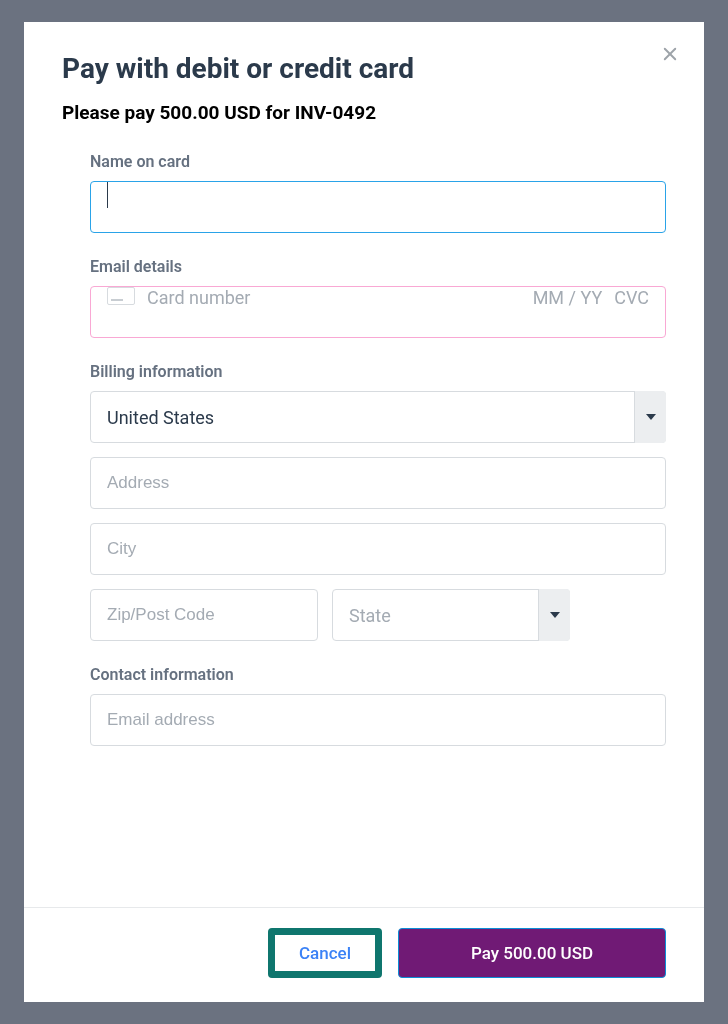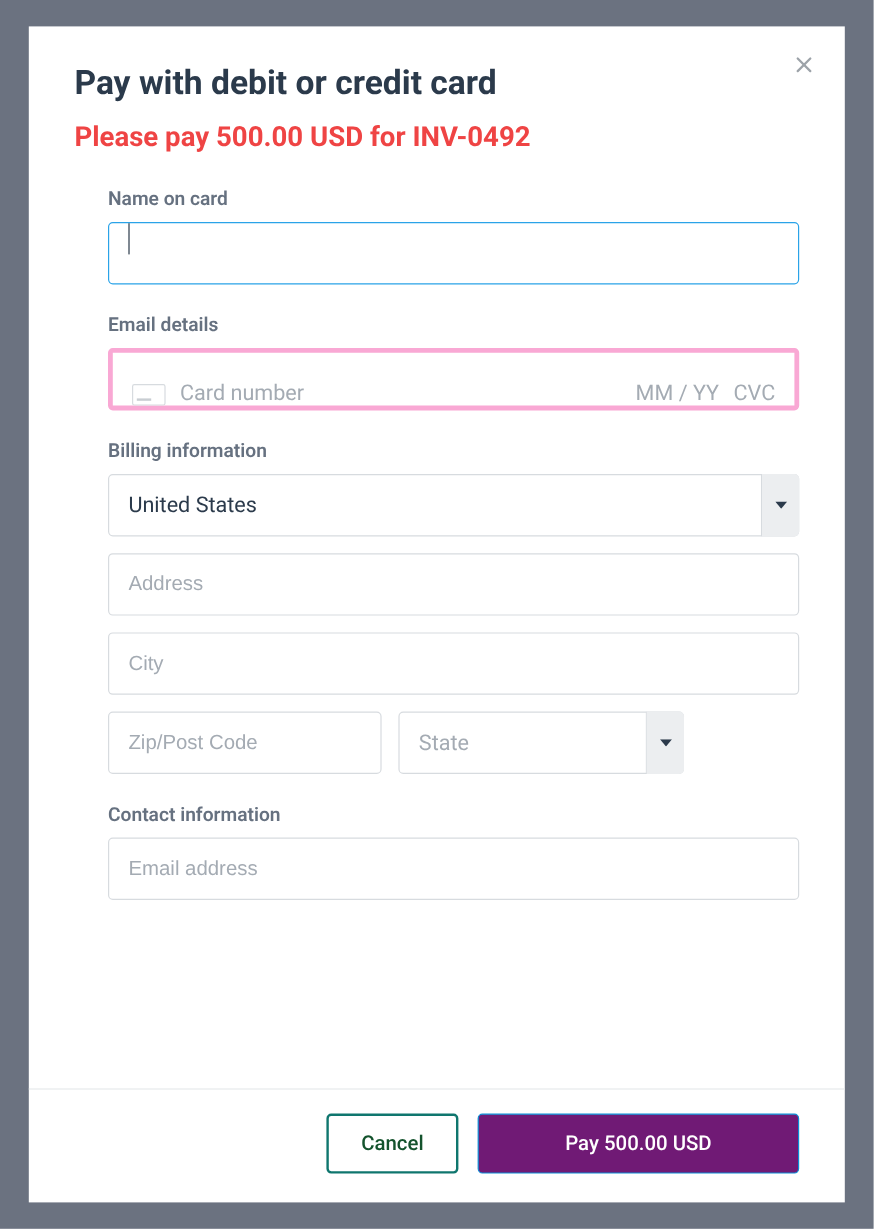--- a/index.html
+++ b/index.html
@@ -47,23 +47,23 @@
       width: 18px;
       height: 18px;
     }
     h1 {
       font-size: 28px;
       font-weight: 700;
       color: #2b3a4b;
       margin-bottom: 16px;
     }
     .subtitle {
-      font-size: 23px;
+      font-size: 19px;
       font-weight: 700;
-      color: #ef4444;
+      color: #000000;
       margin-bottom: 28px;
     }
     .field-group {
       margin-bottom: 24px;
       margin-left: 28px;
     }
     .field-label {
       font-size: 16px;
       font-weight: 600;
       color: #667180;
@@ -83,25 +83,25 @@
     .text-input.focused {
       border: 1.5px solid #2aa3e8;
       outline: none;
     }
     .text-input::placeholder {
       color: #a4abb3;
     }
     .card-details-row {
       width: 100%;
       height: 52px;
-      border: 4px solid #f9a8d4;
+      border: 1px solid #f9a8d4;
       border-radius: 4px;
       padding: 0 16px;
       display: flex;
-      align-items: flex-end;
+      align-items: flex-start;
       gap: 12px;
     }
     .card-icon {
       width: 28px;
       height: 18px;
       border: 1px solid #d7dbdf;
       border-radius: 2px;
       position: relative;
     }
     .card-icon::after {
@@ -194,22 +194,22 @@
       font-size: 17px;
       font-weight: 500;
       cursor: pointer;
       display: flex;
       align-items: center;
       justify-content: center;
       padding: 0 24px;
     }
     .btn-cancel {
       background: #ffffff;
-      border: 2px solid #0f766e;
-      color: #14532d;
+      border: 7px solid #0f766e;
+      color: #3b82f6;
       min-width: 110px;
     }
     .btn-primary {
       background: #701a75;
       border: 1px solid #0c8dd6;
       color: #ffffff;
       min-width: 268px;
     }
     .cursor-line {
       width: 1px;

